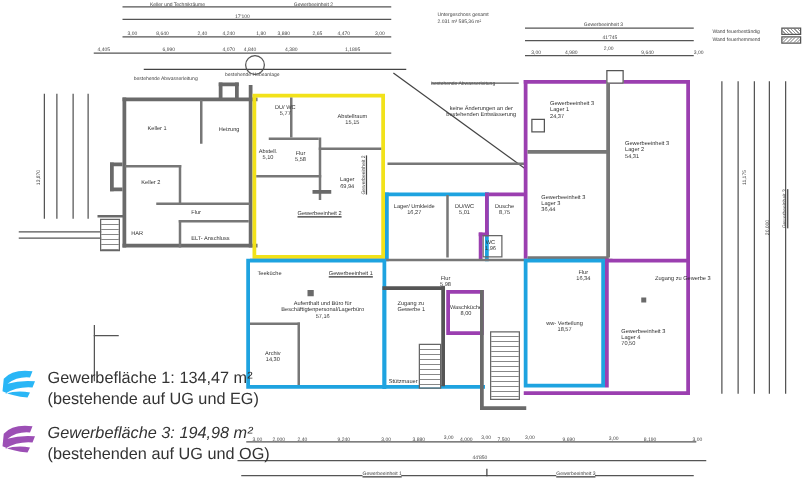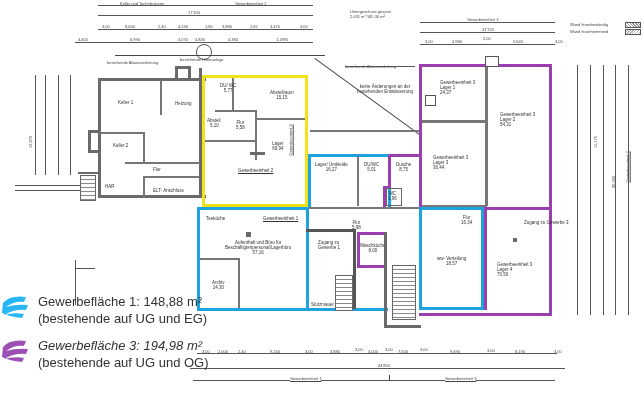--- a/index.html
+++ b/index.html
@@ -235,22 +235,22 @@
   <div class="dimline" style="left:193px;top:380px;width:362px;"></div>
   <div class="tiny abs" style="left:290px;top:377px;text-decoration:underline;background:#fff;">Gewerbeeinheit 1</div>
   <div class="tiny abs" style="left:445px;top:377px;text-decoration:underline;background:#fff;">Gewerbeeinheit 3</div>
   <div class="tick" style="left:389px;top:375px;"></div>
 </div>
 
 <div class="legend" style="top:293px;">
   <svg class="swatch" viewBox="0 0 32 26" style="top:0;">
     <path d="M3 10 Q10 2 26 4 L24 9 Q14 8 6 14 Q16 11 28 12 L26 17 Q14 16 4 22 Q14 19 24 21 L22 25 Q10 24 2 20 Z" fill="#29b6f6"></path>
   </svg>
-  <div class="txt" style="top:0;">Gewerbefläche 1: 148,88 m²</div>
+  <div class="txt" style="top:0;">Gewerbefläche 1: 134,47 m²</div>
   <div class="txt" style="top:17px;">(bestehende auf UG und EG)</div>
 </div>
 <div class="legend" style="top:337px;">
   <svg class="swatch" viewBox="0 0 32 26" style="top:0;">
     <path d="M3 10 Q10 2 26 4 L24 9 Q14 8 6 14 Q16 11 28 12 L26 17 Q14 16 4 22 Q14 19 24 21 L22 25 Q10 24 2 20 Z" fill="#9c4fb5"></path>
   </svg>
   <div class="txt" style="top:0;font-style:italic;">Gewerbefläche 3: 194,98 m²</div>
-  <div class="txt" style="top:17px;">(bestehende auf UG und OG)</div>
+  <div class="txt" style="top:17px;">(bestehenden auf UG und OG)</div>
 </div>
 
 </body></html>

